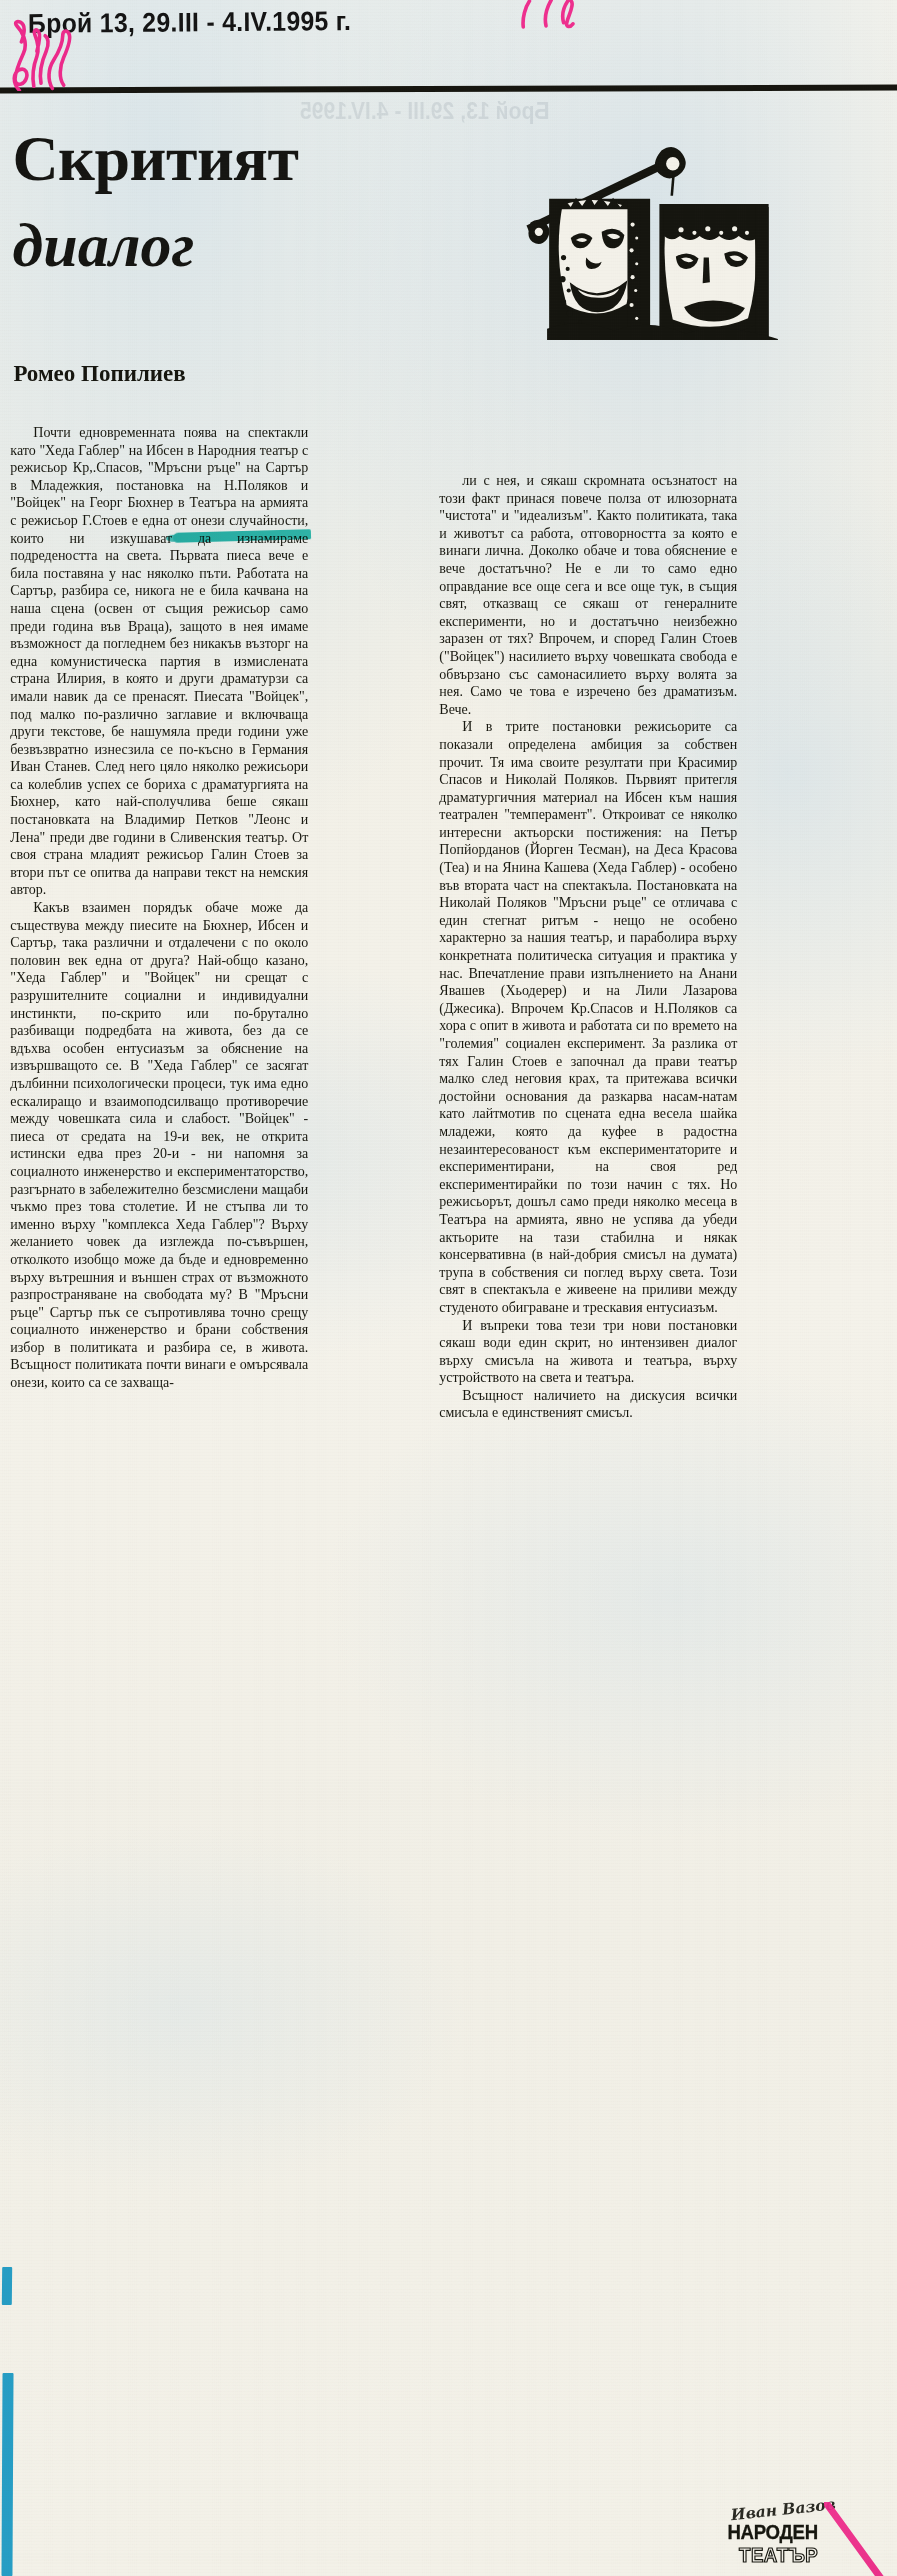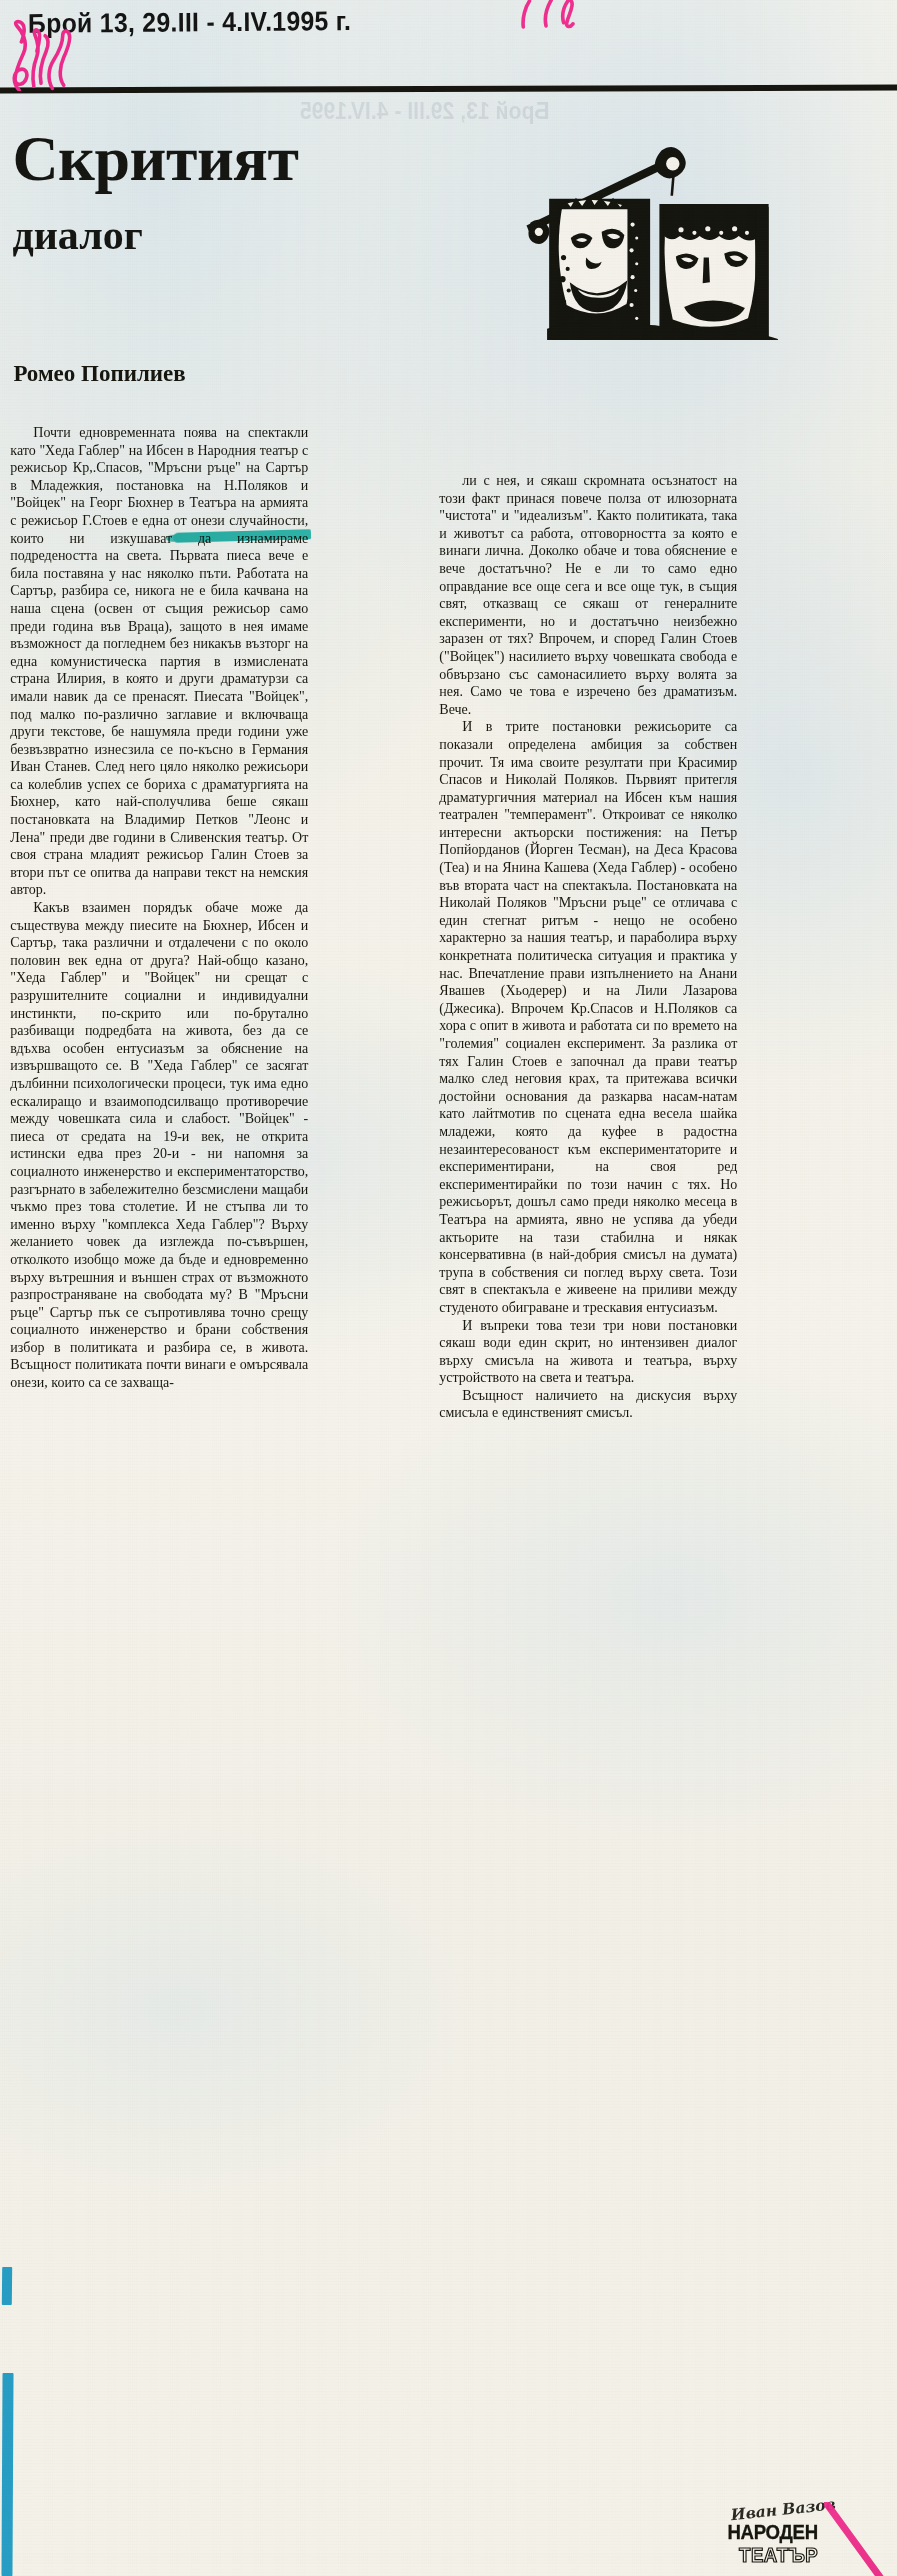--- a/index.html
+++ b/index.html
@@ -59,21 +59,21 @@
     pointer-events:none;overflow:hidden;
   }
 
   
   .headline{position:absolute;left:12.4px;top:127px;}
   .hl-line1{
     font-size:64px;font-weight:bold;line-height:1.0;color:#151512;
     letter-spacing:-0.5px;white-space:nowrap;
   }
   .hl-line2{
-    font-size:42px;font-weight:bold;line-height:1.0;
+    font-size:62px;font-weight:bold;font-style:italic;line-height:1.0;
     color:#151512;margin-top:23px;white-space:nowrap;
   }
   .byline{
     position:absolute;left:13.4px;top:361px;
     font-size:23px;font-weight:bold;color:#16160f;white-space:nowrap;
   }
 
   
   .masks{
     position:absolute;left:526px;top:103px;width:274px;height:237px;
@@ -318,21 +318,21 @@
 
     <div class="col col-1">
       <p>Почти едновременната поява на спектакли като "Хеда Габлер" на Ибсен в Народния театър с режисьор Кр,.Спасов, "Мръсни ръце" на Сартър в Младежкия, постановка на Н.Поляков и "Войцек" на Георг Бюхнер в Театъра на армията с режисьор Г.Стоев е една от онези случайности, които ни изкушават да изнамираме подредеността на света. Първата пиеса вече е била поставяна у нас няколко пъти. Работата на Сартър, разбира се, никога не е била качвана на наша сцена (освен от същия режисьор само преди година във Враца), защото в нея имаме възможност да погледнем без никакъв възторг на една комунистическа партия в измислената страна Илирия, в която и други драматурзи са имали навик да се пренасят. Пиесата "Войцек", под малко по-различно заглавие и включваща други текстове, бе нашумяла преди години уже безвъзвратно изнесзила се по-късно в Германия Иван Станев. След него цяло няколко режисьори са колеблив успех се бориха с драматургията на Бюхнер, като най-сполучлива беше сякаш постановката на Владимир Петков "Леонс и Лена" преди две години в Сливенския театър. От своя страна младият режисьор Галин Стоев за втори път се опитва да направи текст на немския автор.</p>
       <p>Какъв взаимен порядък обаче може да съществува между пиесите на Бюхнер, Ибсен и Сартър, така различни и отдалечени с по около половин век една от друга? Най-общо казано, "Хеда Габлер" и "Войцек" ни срещат с разрушителните социални и индивидуални инстинкти, по-скрито или по-брутално разбиващи подредбата на живота, без да се вдъхва особен ентусиазъм за обяснение на извършващото се. В "Хеда Габлер" се засягат дълбинни психологически процеси, тук има едно ескалиращо и взаимоподсилващо противоречие между човешката сила и слабост. "Войцек" - пиеса от средата на 19-и век, не открита истински едва през 20-и - ни напомня за социалното инженерство и експериментаторство, разгърнато в забележително безсмислени мащаби чъкмо през това столетие. И не стъпва ли то именно върху "комплекса Хеда Габлер"? Върху желанието човек да изглежда по-съвършен, отколкото изобщо може да бъде и едновременно върху вътрешния и външен страх от възможното разпространяване на свободата му? В "Мръсни ръце" Сартър пък се съпротивлява точно срещу социалното инженерство и брани собствения избор в политиката и разбира се, в живота. Всъщност политиката почти винаги е омърсявала онези, които са се захваща-</p>
     </div>
 
     <div class="col col-2">
       <p>ли с нея, и сякаш скромната осъзнатост на този факт принася повече полза от илюзорната "чистота" и "идеализъм". Както политиката, така и животът са работа, отговорността за която е винаги лична. Доколко обаче и това обяснение е вече достатъчно? Не е ли то само едно оправдание все още сега и все още тук, в същия свят, отказващ се сякаш от генералните експерименти, но и достатъчно неизбежно заразен от тях? Впрочем, и според Галин Стоев ("Войцек") насилието върху човешката свобода е обвързано със самонасилието върху волята за нея. Само че това е изречено без драматизъм. Вече.</p>
       <p>И в трите постановки режисьорите са показали определена амбиция за собствен прочит. Тя има своите резултати при Красимир Спасов и Николай Поляков. Първият притегля драматургичния материал на Ибсен към нашия театрален "темперамент". Откроиват се няколко интересни актьорски постижения: на Петър Попйорданов (Йорген Тесман), на Деса Красова (Теа) и на Янина Кашева (Хеда Габлер) - особено във втората част на спектакъла. Постановката на Николай Поляков "Мръсни ръце" се отличава с един стегнат ритъм - нещо не особено характерно за нашия театър, и параболира върху конкретната политическа ситуация и практика у нас. Впечатление прави изпълнението на Анани Явашев (Хьодерер) и на Лили Лазарова (Джесика). Впрочем Кр.Спасов и Н.Поляков са хора с опит в живота и работата си по времето на "големия" социален експеримент. За разлика от тях Галин Стоев е започнал да прави театър малко след неговия крах, та притежава всички достойни основания да разкарва насам-натам като лайтмотив по сцената една весела шайка младежи, която да куфее в радостна незаинтересованост към експериментаторите и експериментирани, на своя ред експериментирайки по този начин с тях. Но режисьорът, дошъл само преди няколко месеца в Театъра на армията, явно не успява да убеди актьорите на тази стабилна и някак консервативна (в най-добрия смисъл на думата) трупа в собствения си поглед върху света. Този свят в спектакъла е живеене на приливи между студеното обиграване и трескавия ентусиазъм.</p>
       <p>И въпреки това тези три нови постановки сякаш води един скрит, но интензивен диалог върху смисъла на живота и театъра, върху устройството на света и театъра.</p>
-      <p>Всъщност наличието на дискусия върху смисъла е единственият смисъл.</p>
+      <p>Всъщност наличието на дискусия всички смисъла е единственият смисъл.</p>
     </div>
   </div>
 
   <div class="hl-teal"></div>
   <div class="mk-blue mk-blue-a"></div>
   <div class="mk-blue mk-blue-b"></div>
 
   <div class="stamp">
     <div class="stamp-script">Иван Вазов</div>
     <div class="stamp-l1">НАРОДЕН</div>

